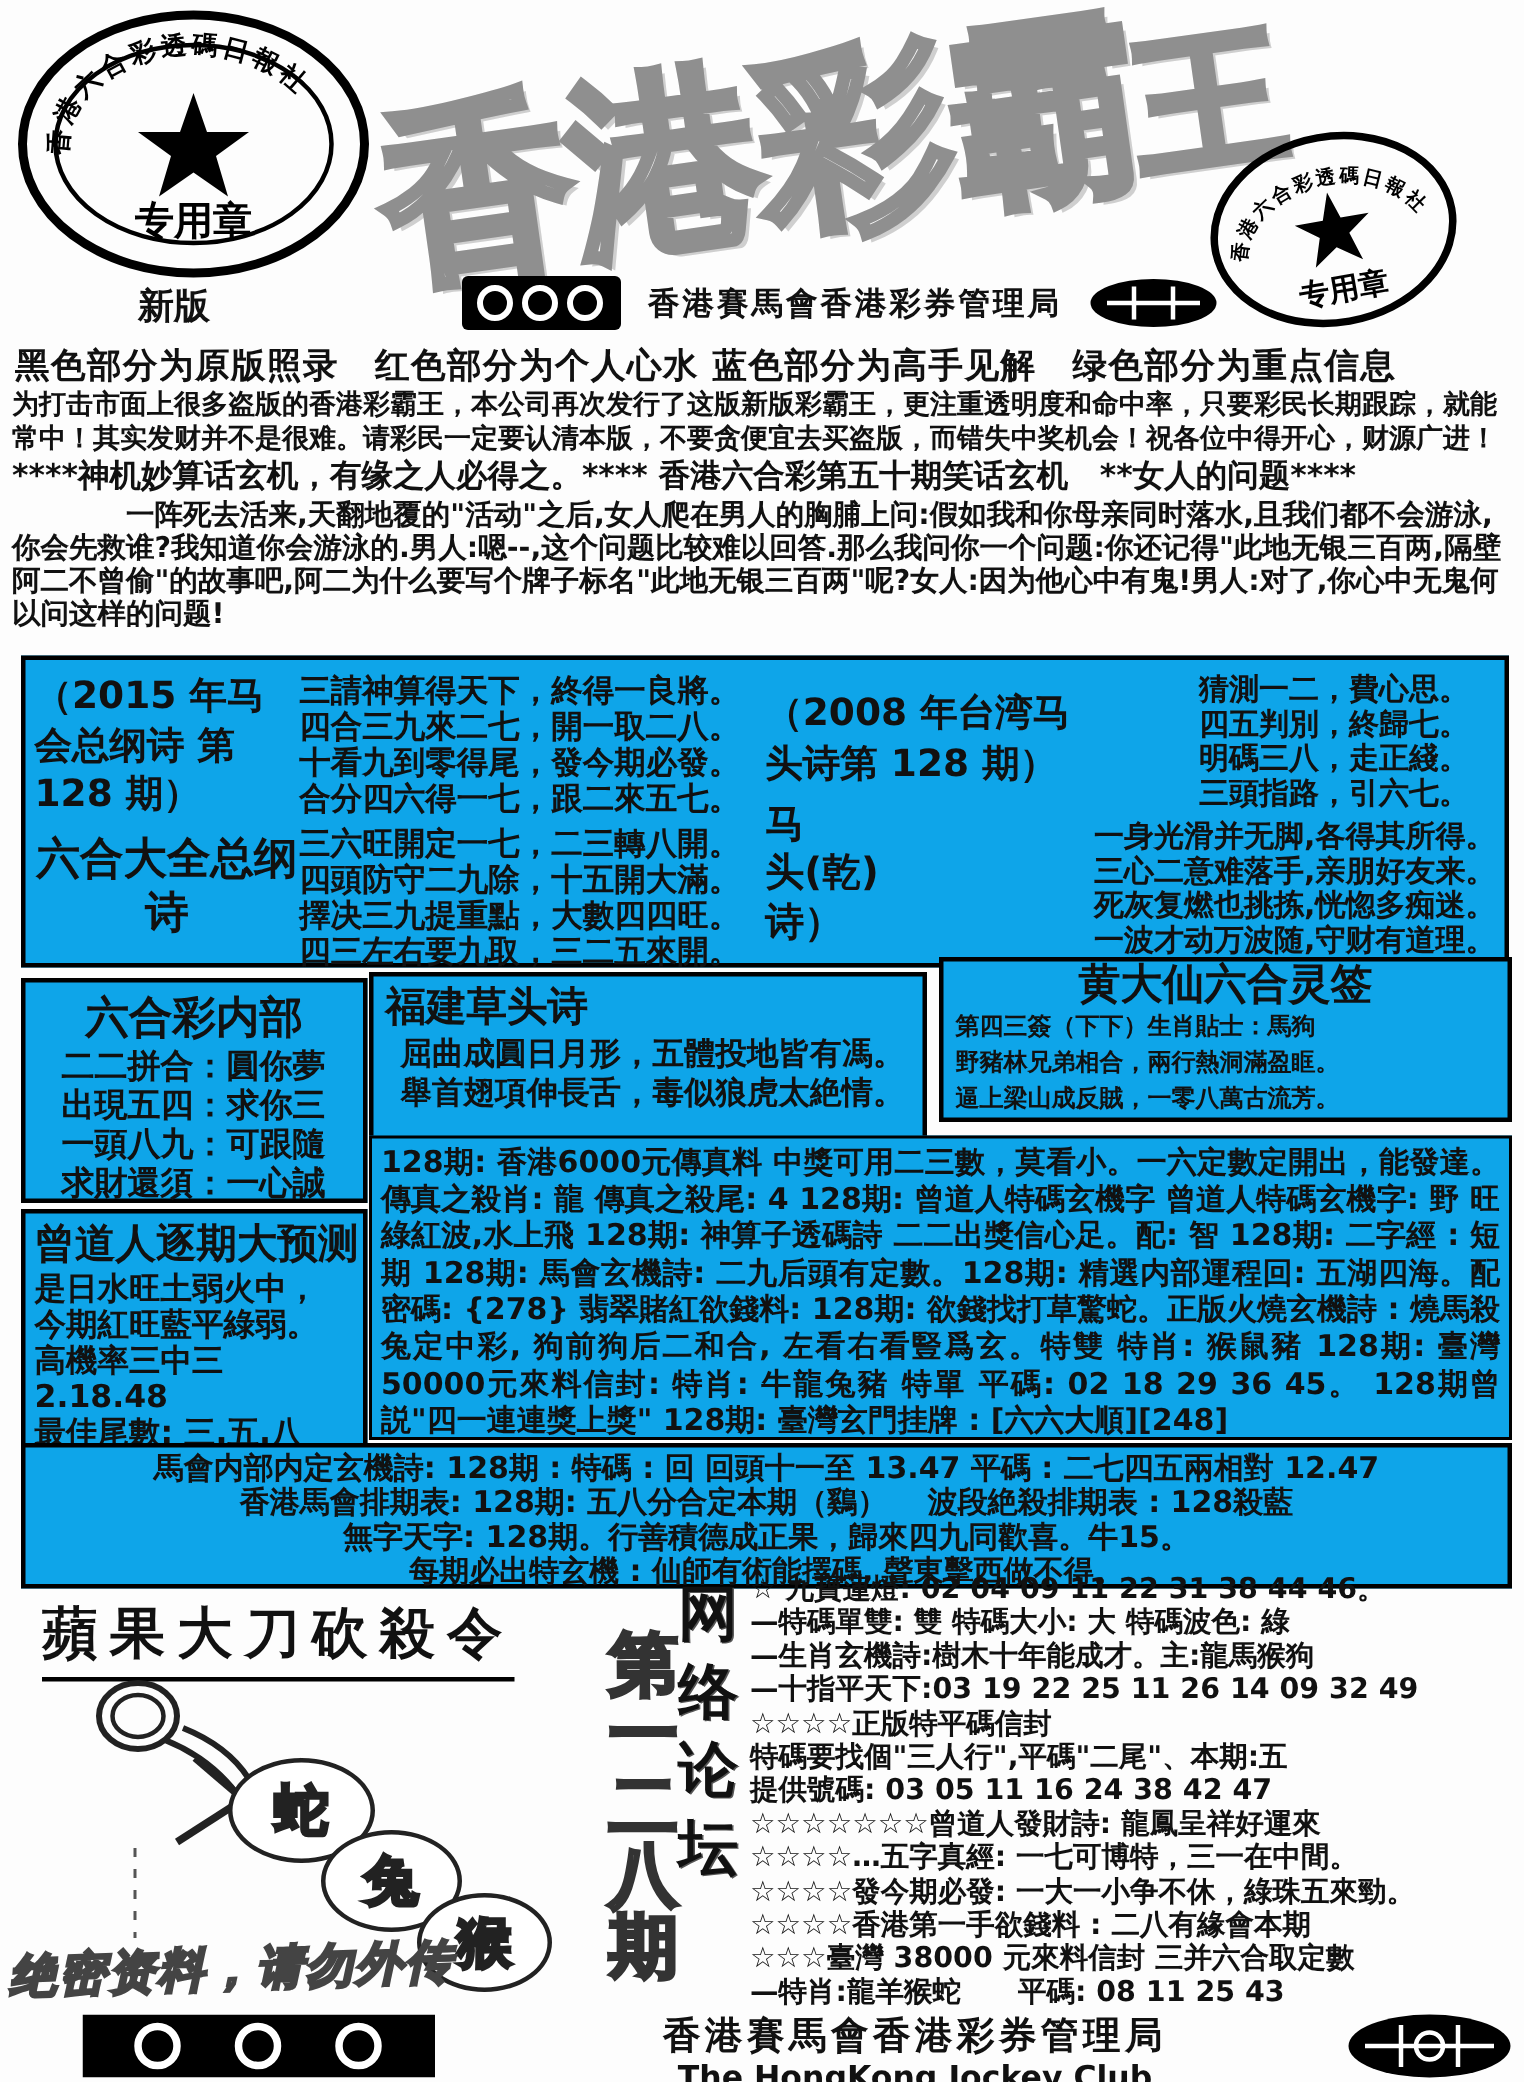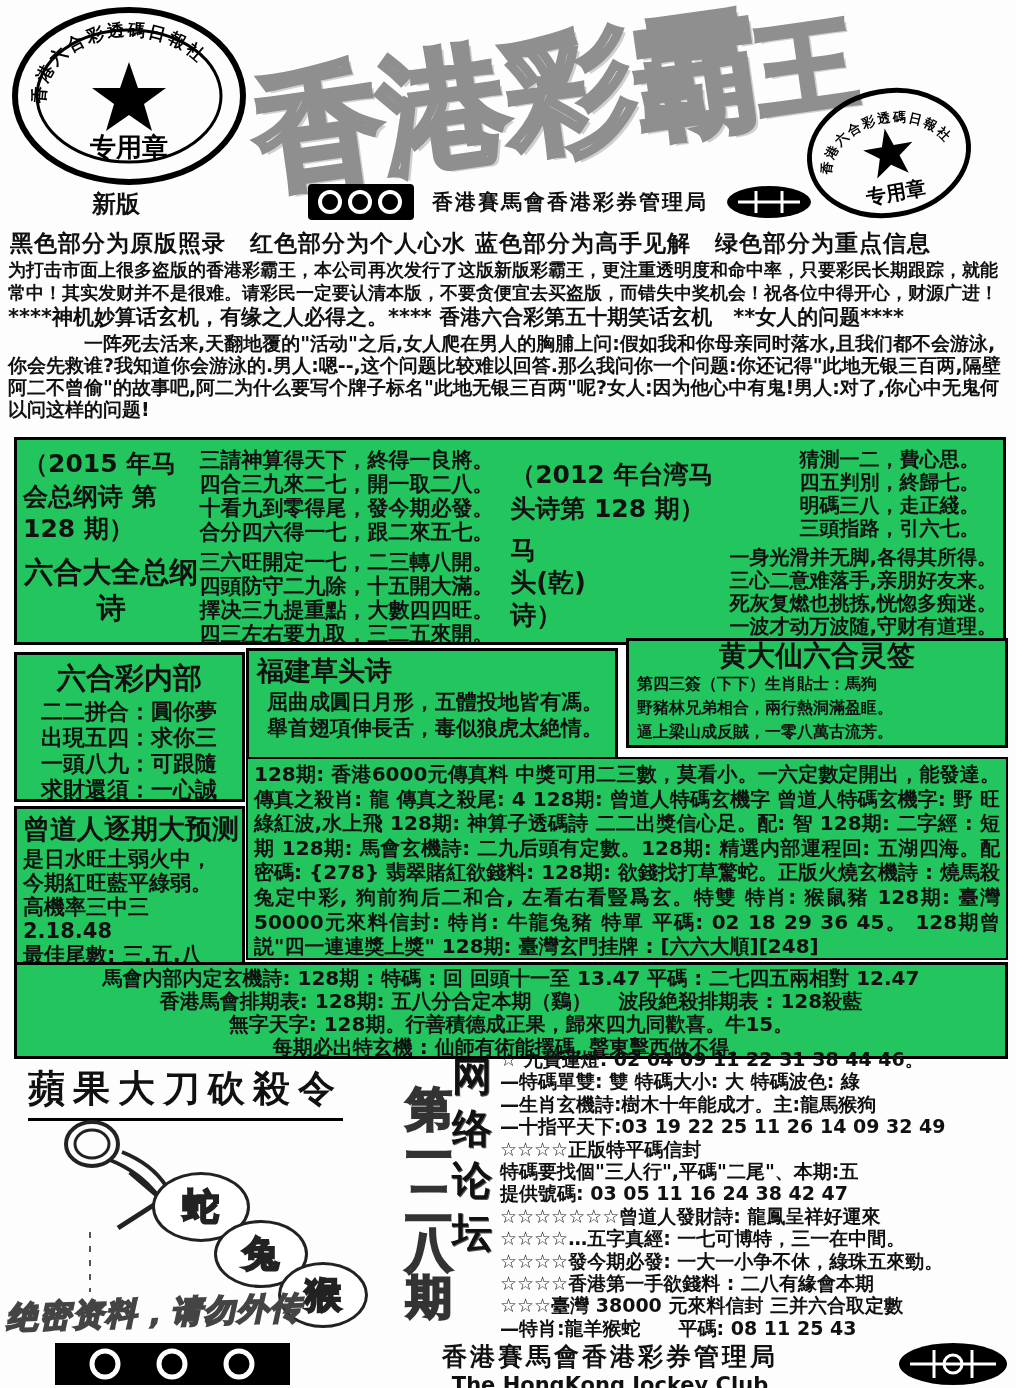--- a/index.html
+++ b/index.html
@@ -1,19 +1,19 @@
 <!DOCTYPE html>
 <html><head>
 <meta charset="utf-8">
 <style>
   html,body{margin:0;padding:0;background:#e8e8e8;}
   #page{position:relative;width:1016px;height:1388px;background:#fdfdfd;overflow:hidden;
         font-family:"DejaVu Sans","Liberation Sans",sans-serif;color:#111;}
   .abs{position:absolute;}
-  .bx{border:3px solid #000;box-sizing:border-box;background:#22c55e;}
+  .bx{border:3px solid #000;box-sizing:border-box;background:#0ea5e9;}
   .outline{color:#fff;-webkit-text-stroke:2px #444;text-shadow:0 0 1px #555;font-weight:bold;}
   .title-char{display:inline-block;font-weight:bold;font-size:128px;line-height:1;
       color:#fafafa;-webkit-text-stroke:5px #8f8f8f;text-shadow:4px 4px 0 #cfcfcf;
       transform:rotate(-8deg);}
   .poemline{white-space:nowrap;}
   .stamp svg{display:block;}
   .legend{font-weight:bold;font-size:23px;letter-spacing:1px;}
   .smalltext{font-size:18px;line-height:23px;}
   .joketext{font-size:19px;line-height:22px;text-indent:4em;}
   .starline{font-size:21px;font-weight:bold;}
@@ -102,21 +102,21 @@
       <div class="poemline">四合三九來二七，開一取二八。</div>
       <div class="poemline">十看九到零得尾，發今期必發。</div>
       <div class="poemline">合分四六得一七，跟二來五七。</div>
       <div style="height:6px;"></div>
       <div class="poemline">三六旺開定一七，二三轉八開。</div>
       <div class="poemline">四頭防守二九除，十五開大滿。</div>
       <div class="poemline">擇决三九提重點，大數四四旺。</div>
       <div class="poemline">四三左右要九取，三二五來開。</div>
     </div>
     <div style="width:226px;padding-left:8px;">
-      <div class="boxtitle" style="font-size:25px;line-height:1.35;margin-top:10px;">（2012 年台湾马头诗第 128 期）</div>
+      <div class="boxtitle" style="font-size:25px;line-height:1.35;margin-top:10px;">（2008 年台湾马头诗第 128 期）</div>
       <div class="boxtitle" style="font-size:26px;line-height:1.25;margin-top:8px;">
         <div>马</div>
         <div>头(乾)</div>
         <div>诗）</div>
       </div>
     </div>
     <div style="flex:1;font-size:20px;font-weight:bold;line-height:23px;">
       <div style="padding-left:70px;">
         <div class="poemline">猜測一二，費心思。</div>
         <div class="poemline">四五判別，終歸七。</div>

